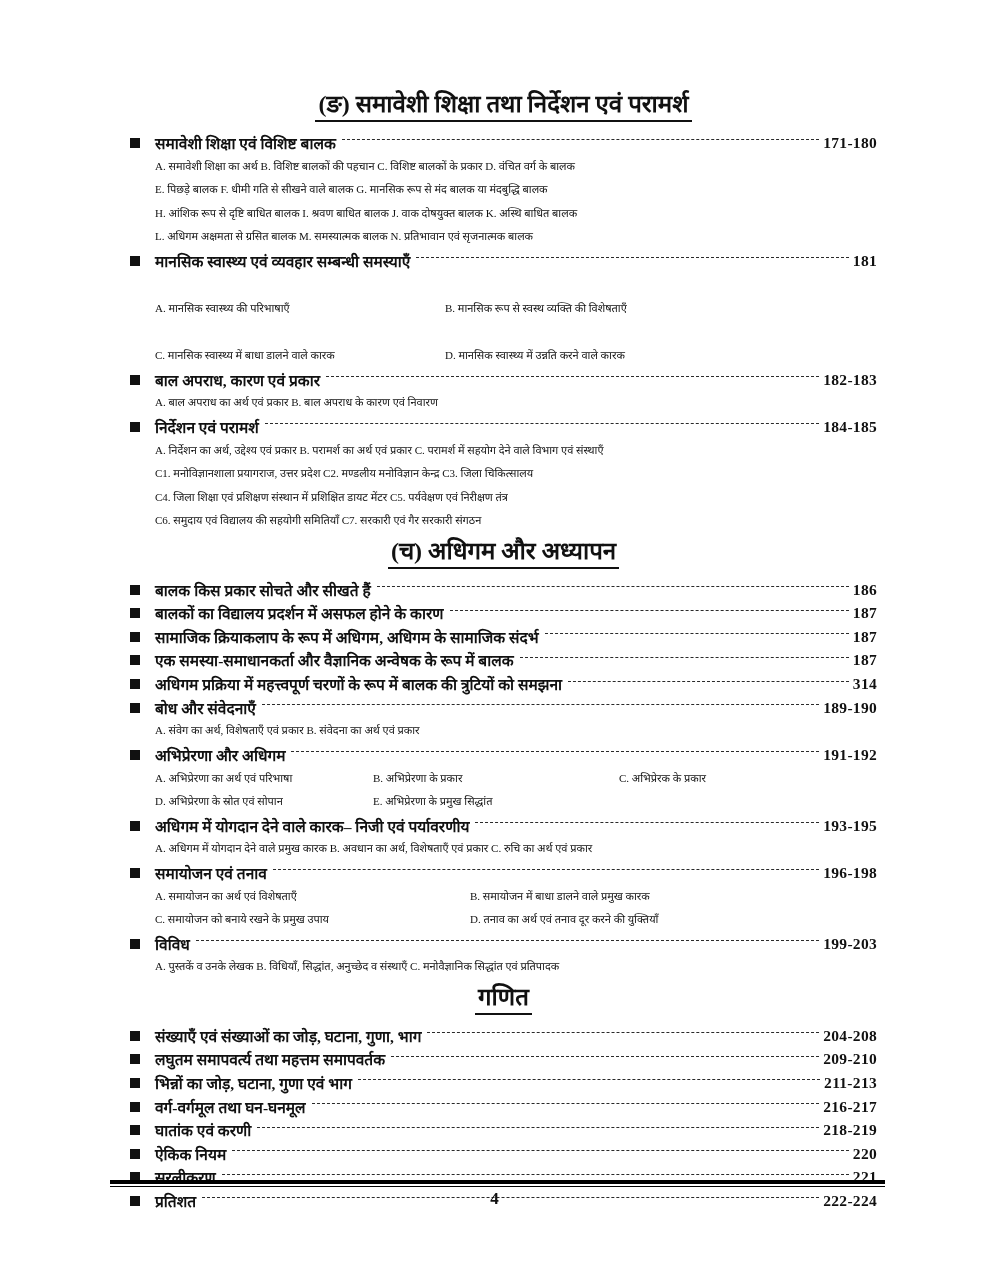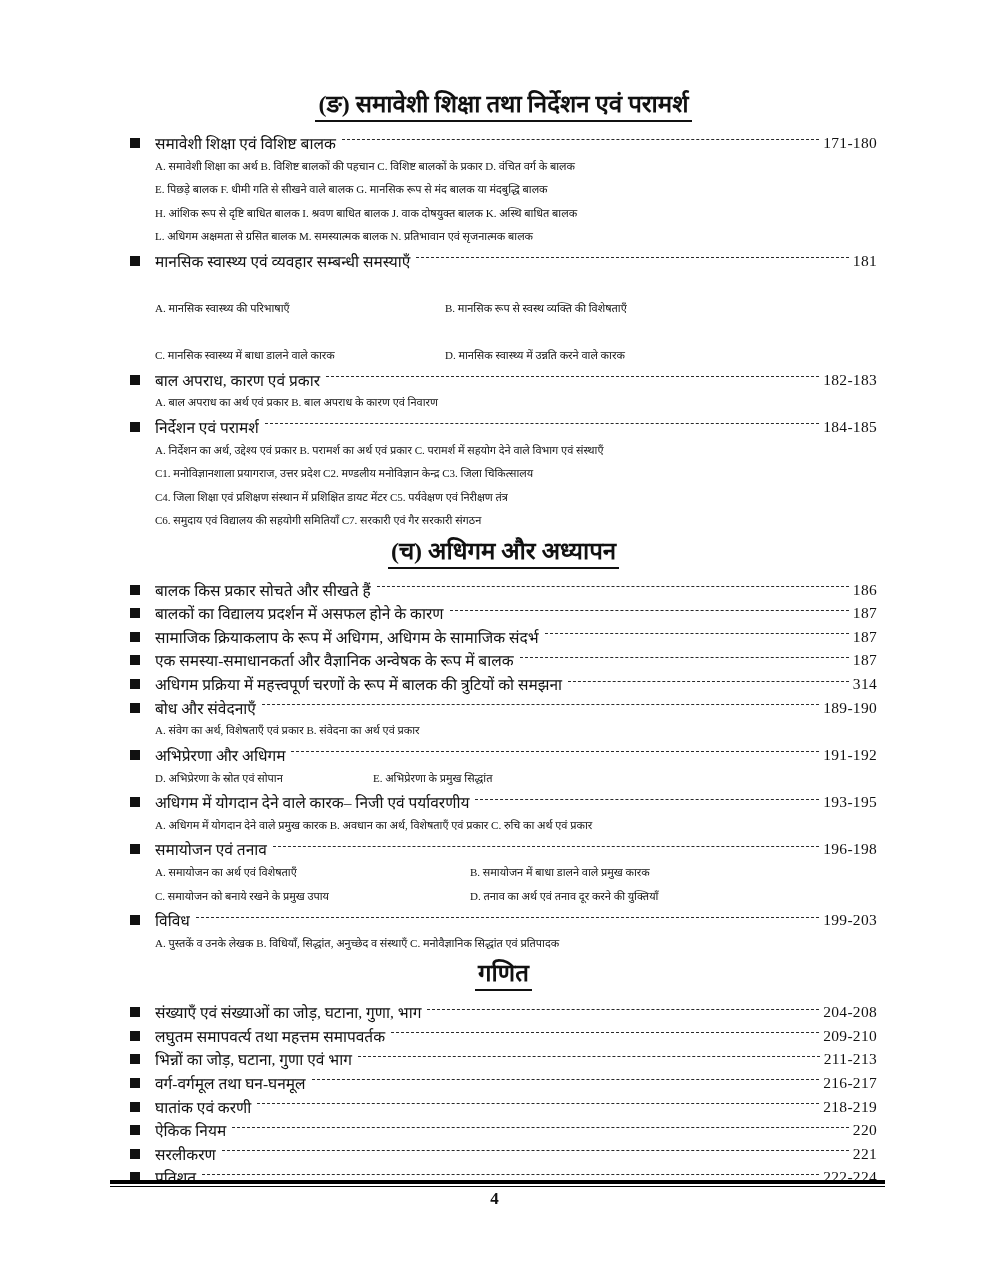--- a/index.html
+++ b/index.html
@@ -10,21 +10,21 @@
   }
   .page{position:absolute;inset:0;}
   .content{position:absolute;left:130px;right:112px;top:86px;}
   .section-heading-wrap{text-align:center;margin:3px 0 9px 0;line-height:30px;}
   .section-heading{
     display:inline-block;font-size:24px;font-weight:bold;
     border-bottom:2.5px solid #111;padding:0 3px 1px 3px;
   }
   .entry-row{
     display:flex;align-items:center;height:23.6px;
-    font-weight:normal;font-size:15.5px;white-space:nowrap;
+    font-weight:bold;font-size:15.5px;white-space:nowrap;
   }
   .bullet{
     width:10px;height:10px;background:#111;flex:none;margin-right:15px;display:inline-block;
   }
   .entry-title{white-space:nowrap;}
   .leader{
     flex:1;min-width:12px;border-bottom:1.6px dashed #2a2a2a;
     margin:0 4px 0 6px;transform:translateY(-3px);
   }
   .entry-pages{white-space:nowrap;letter-spacing:0.3px;}
@@ -130,20 +130,25 @@
         <span class="entry-pages">189-190</span>
       </div>
       <div class="sub-row"><span class="sub-col">A. संवेग का अर्थ, विशेषताएँ एवं प्रकार   B. संवेदना का अर्थ एवं प्रकार</span></div>
       <div class="entry-row">
         <span class="bullet"></span>
         <span class="entry-title">अभिप्रेरणा और अधिगम</span>
         <span class="leader"></span>
         <span class="entry-pages">191-192</span>
       </div>
       <div class="sub-row cols3">
+        <span class="sub-col">A. अभिप्रेरणा का अर्थ एवं परिभाषा</span>
+        <span class="sub-col">B. अभिप्रेरणा के प्रकार</span>
+        <span class="sub-col">C. अभिप्रेरक के प्रकार</span>
+      </div>
+      <div class="sub-row cols3">
         <span class="sub-col">D. अभिप्रेरणा के स्रोत एवं सोपान</span>
         <span class="sub-col">E. अभिप्रेरणा के प्रमुख सिद्धांत</span>
       </div>
       <div class="entry-row">
         <span class="bullet"></span>
         <span class="entry-title">अधिगम में योगदान देने वाले कारक– निजी एवं पर्यावरणीय</span>
         <span class="leader"></span>
         <span class="entry-pages">193-195</span>
       </div>
       <div class="sub-row"><span class="sub-col">A. अधिगम में योगदान देने वाले प्रमुख कारक B. अवधान का अर्थ, विशेषताएँ एवं प्रकार C. रुचि का अर्थ एवं प्रकार</span></div>

